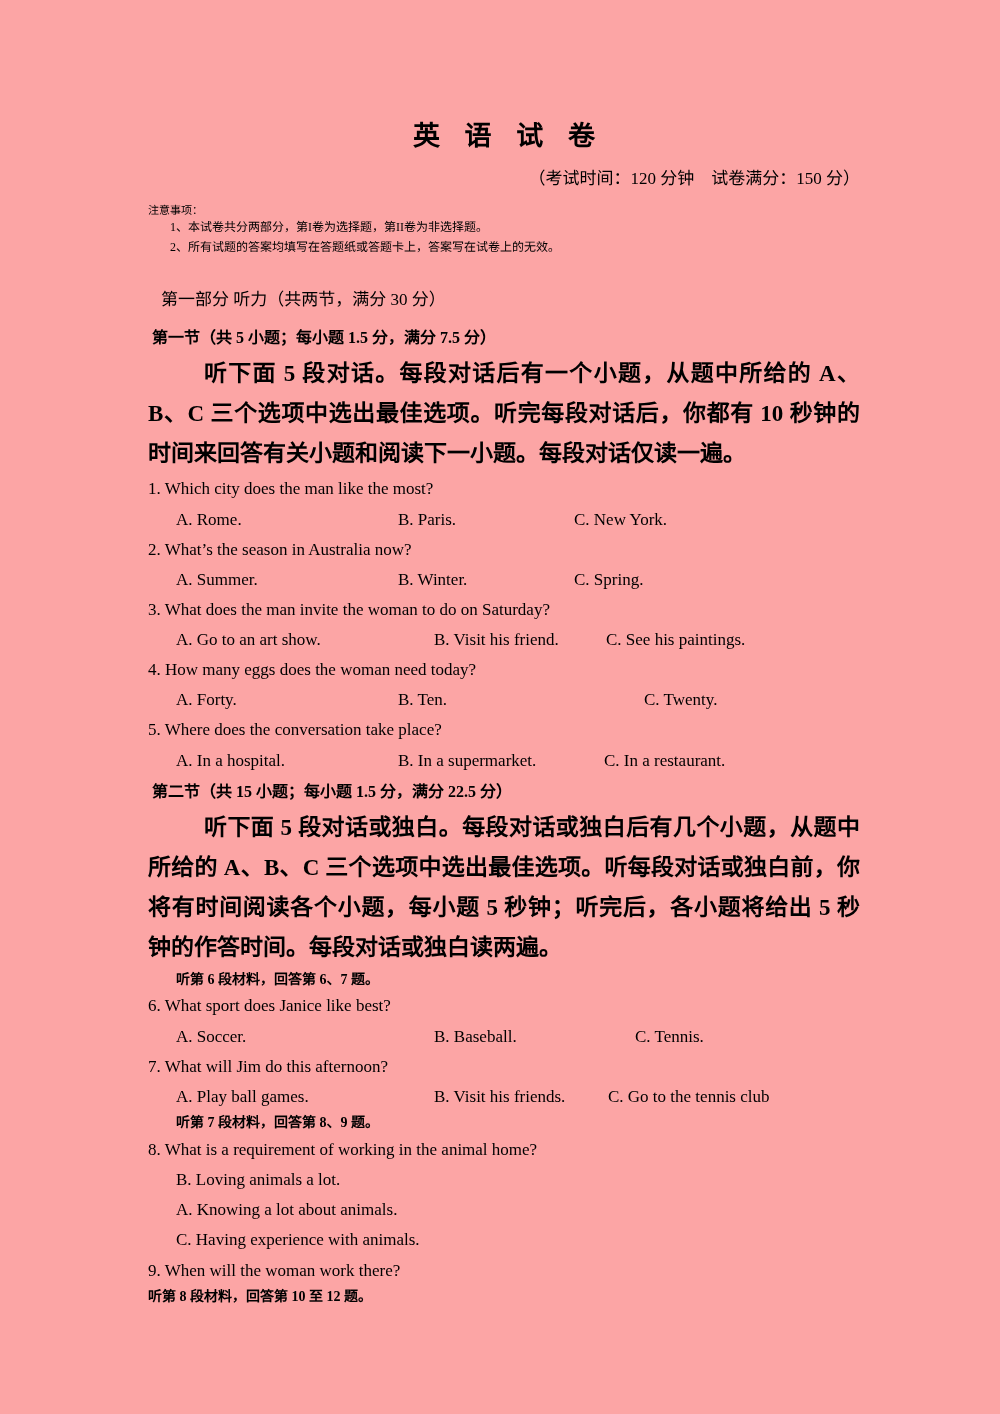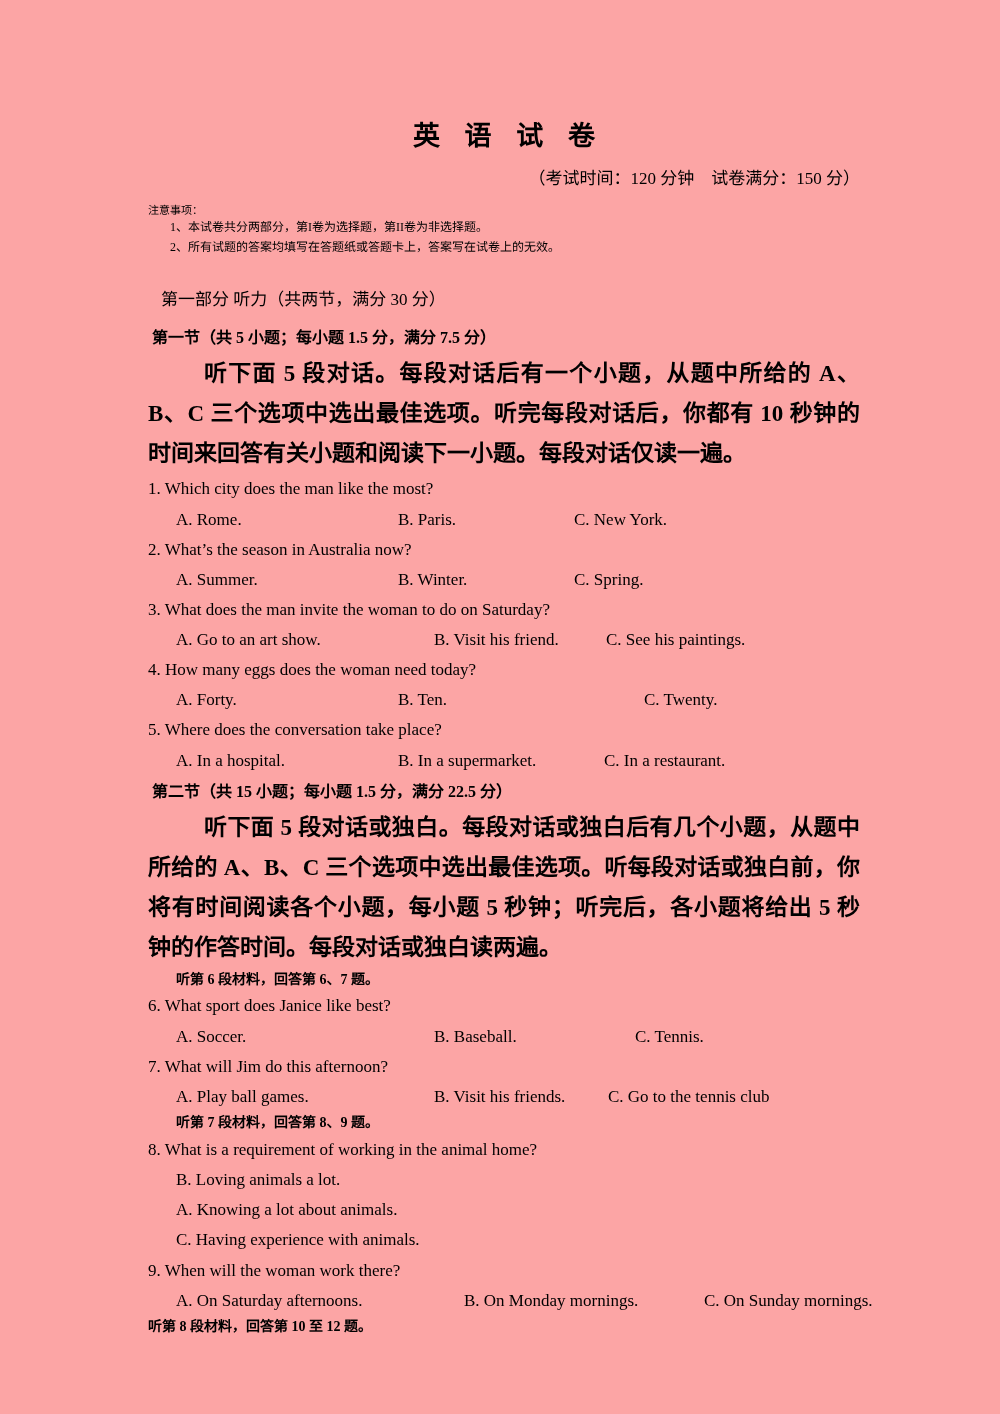--- a/index.html
+++ b/index.html
@@ -212,24 +212,19 @@
         <div class="question">
           <span class="q-text">8. What is a requirement of working in the animal home?</span>
           <span class="options stacked">
             <span class="opt">B. Loving animals a lot.</span>
             <span class="opt">A. Knowing a lot about animals.</span>
             <span class="opt">C. Having experience with animals.</span>
           </span>
         </div>
         <div class="question">
           <span class="q-text">9. When will the woman work there?</span>
-          <span class="options">
-            <span class="opt" style="left: 28px;">A. On Saturday afternoons.</span>
-            <span class="opt" style="left: 316px;">B. On Monday mornings.</span>
-            <span class="opt" style="left: 556px;">C. On Sunday mornings.</span>
-          </span>
         </div>
       </div>
 
     <p class="material-line flush">听第 8 段材料，回答第 10 至 12 题。</p>
 
   </div>
 </div>
 
 </body></html>

